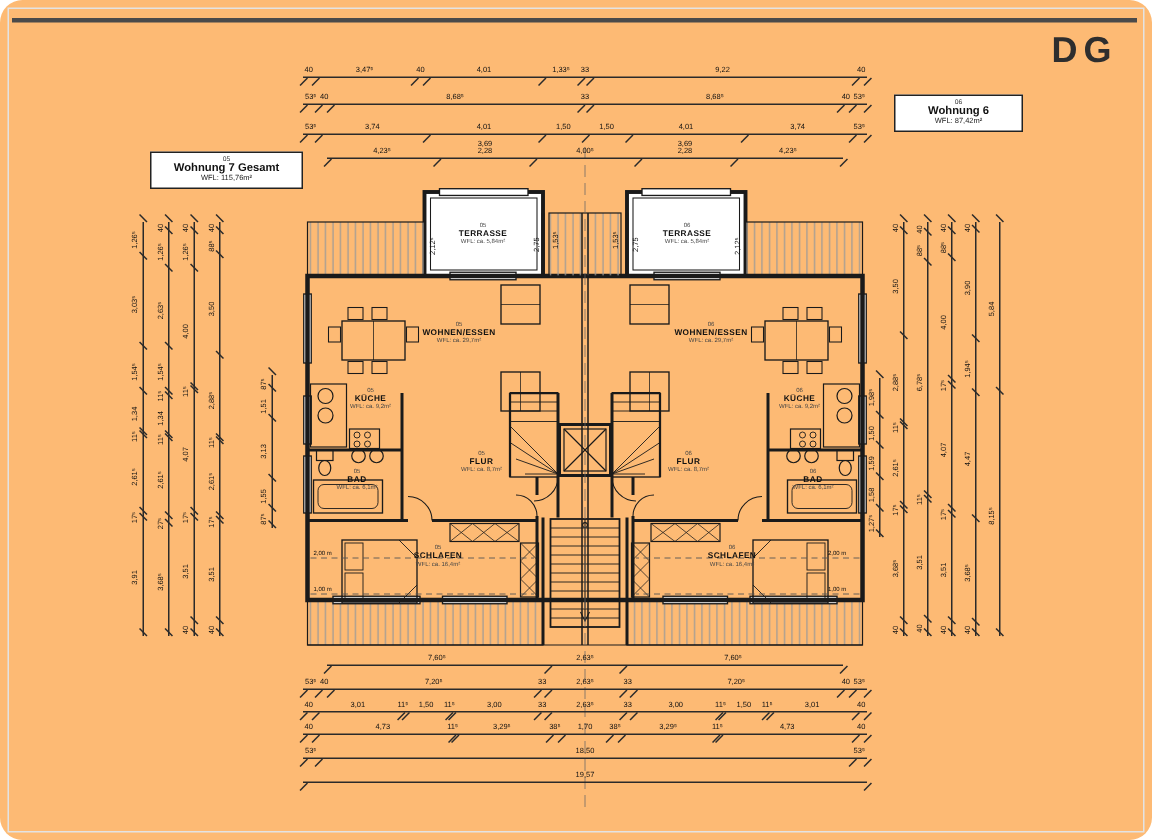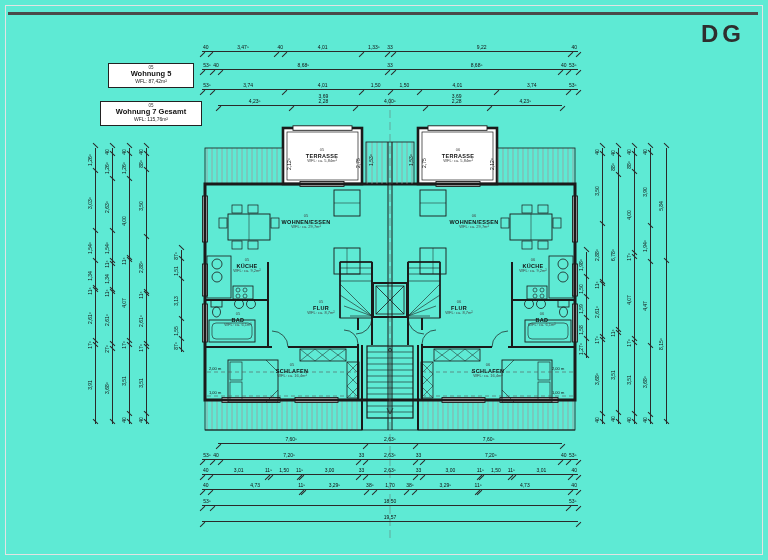--- a/index.html
+++ b/index.html
@@ -1,17 +1,17 @@
 <!DOCTYPE html>
 <html><head>
 <meta charset="utf-8">
 <style>
   html,body{margin:0;padding:0;width:768px;height:560px;background:#fff;overflow:hidden;
     font-family:"Liberation Sans", sans-serif;color:#111;}
-  .sheet{position:absolute;inset:0;background:#5eead4;}
+  .sheet{position:absolute;inset:0;background:#fdba74;border-radius:15px;}
   .frame{position:absolute;inset:5px;border:1px solid #e3e3e3;}
   .topbar{position:absolute;left:8px;top:12px;width:750px;height:3px;background:#4a4a4a;}
   .logo{position:absolute;left:701px;top:20px;font-size:24px;font-weight:800;
     letter-spacing:4px;color:#2e2e2e;}
   
   .ibox{position:absolute;border:1.2px solid #222;background:#fff;text-align:center;
     padding:1px 2px 2px;line-height:1.15;}
   .ibox .code{font-size:4.5px;color:#333;}
   .ibox .ttl{font-size:7.5px;font-weight:bold;white-space:nowrap;}
   .ibox .area{font-size:5px;color:#222;white-space:nowrap;}
@@ -38,29 +38,29 @@
   svg.plan{position:absolute;left:0;top:0;z-index:2;}
 </style>
 </head>
 <body>
 
 <div class="sheet">
   <div class="frame"></div>
   <div class="topbar"></div>
   <div class="logo">DG</div>
 
-  <div class="ibox" style="left:108px;top:63px;width:80px;">
-    <div class="code">05</div>
-    <div class="ttl">Wohnung 5</div>
-    <div class="area">WFL: 87,42m²</div>
-  </div>
   <div class="ibox" style="left:100px;top:101px;width:96px;">
     <div class="code">05</div>
     <div class="ttl">Wohnung 7 Gesamt</div>
     <div class="area">WFL: 115,76m²</div>
+  </div>
+  <div class="ibox" style="left:596px;top:63px;width:80px;">
+    <div class="code">06</div>
+    <div class="ttl">Wohnung 6</div>
+    <div class="area">WFL: 87,42m²</div>
   </div>
 
   <svg class="plan" width="768" height="560" viewBox="0 0 768 560">
     <defs>
       <pattern id="hatchV" width="5" height="8" patternUnits="userSpaceOnUse">
         <path d="M2,0 V8" stroke="#9a9a9a" stroke-width="0.8"></path>
       </pattern>
       <g id="apt" fill="none" stroke="#1a1a1a">
 
         <rect x="283" y="128" width="79" height="56" stroke-width="2.6" fill="#fff"></rect>

